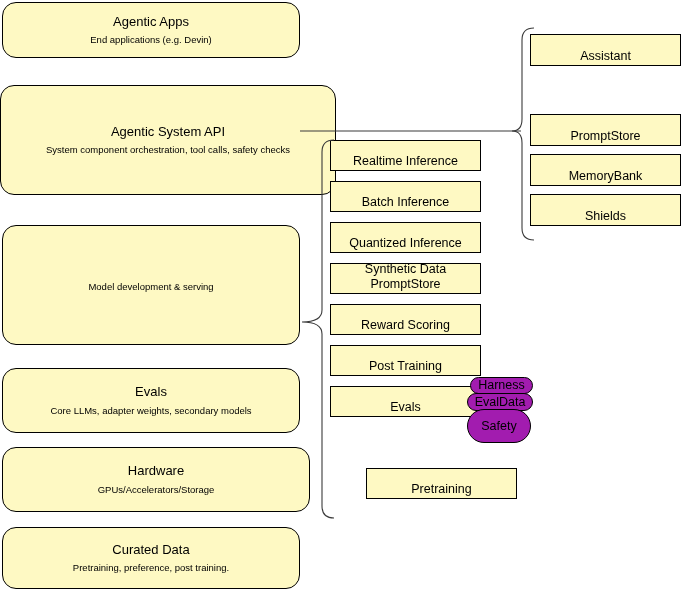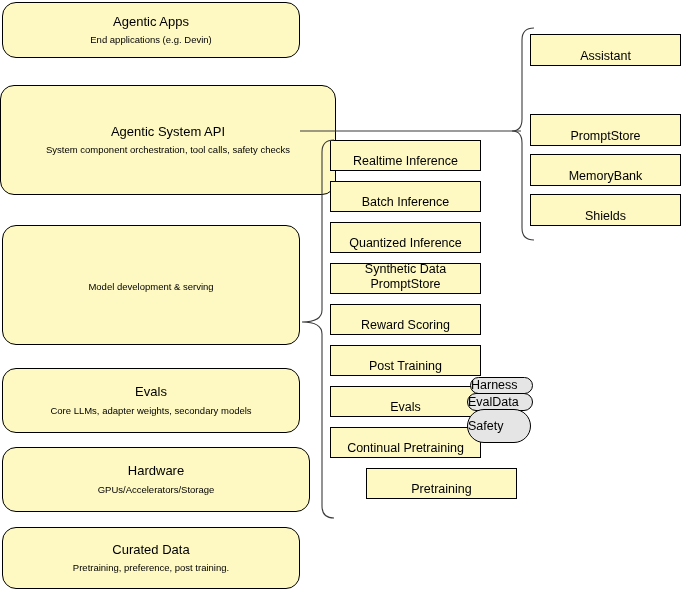--- a/index.html
+++ b/index.html
@@ -51,24 +51,24 @@
     border-radius: 0;
     font-size: 12.5px;
     justify-content: flex-end;
   }
   
   .pill {
     position: absolute;
     box-sizing: border-box;
     border: 1px solid #000000;
     border-radius: 999px;
-    background: #e5e5e5;
+    background: #a21caf;
     display: flex;
     align-items: center;
-    justify-content: flex-start;
+    justify-content: center;
     font-size: 12.5px;
     line-height: 1;
     z-index: 6;
   }
   svg.brace {
     position: absolute;
     overflow: visible;
     z-index: 1;
   }
   svg.brace path, svg.brace line {
@@ -134,23 +134,20 @@
   </div>
   <div class="node chip" id="tc-4" style="left: 330px; top: 304px; width: 151px; height: 31px;">
     <span>Reward Scoring</span>
   </div>
   <div class="node chip" id="tc-5" style="left: 330px; top: 345px; width: 151px; height: 31px;">
     <span>Post Training</span>
   </div>
   <div class="node chip" id="tc-6" style="left: 330px; top: 386px; width: 151px; height: 31px;">
     <span>Evals</span>
   </div>
-  <div class="node chip" id="tc-7" style="left: 330px; top: 427px; width: 151px; height: 31px;">
-    <span>Continual Pretraining</span>
-  </div>
   <div class="node chip" id="tc-8" style="left: 330px; top: 468px; width: 151px; height: 31px; margin-left: 36px;">
     <span>Pretraining</span>
   </div>
 
   <div class="pill" id="pill-0" style="left: 470px; top: 377px; width: 63px; height: 17px;">
     <span>Harness</span>
   </div>
   <div class="pill" id="pill-1" style="left: 467px; top: 393px; width: 66px; height: 18px;">
     <span>EvalData</span>
   </div>

